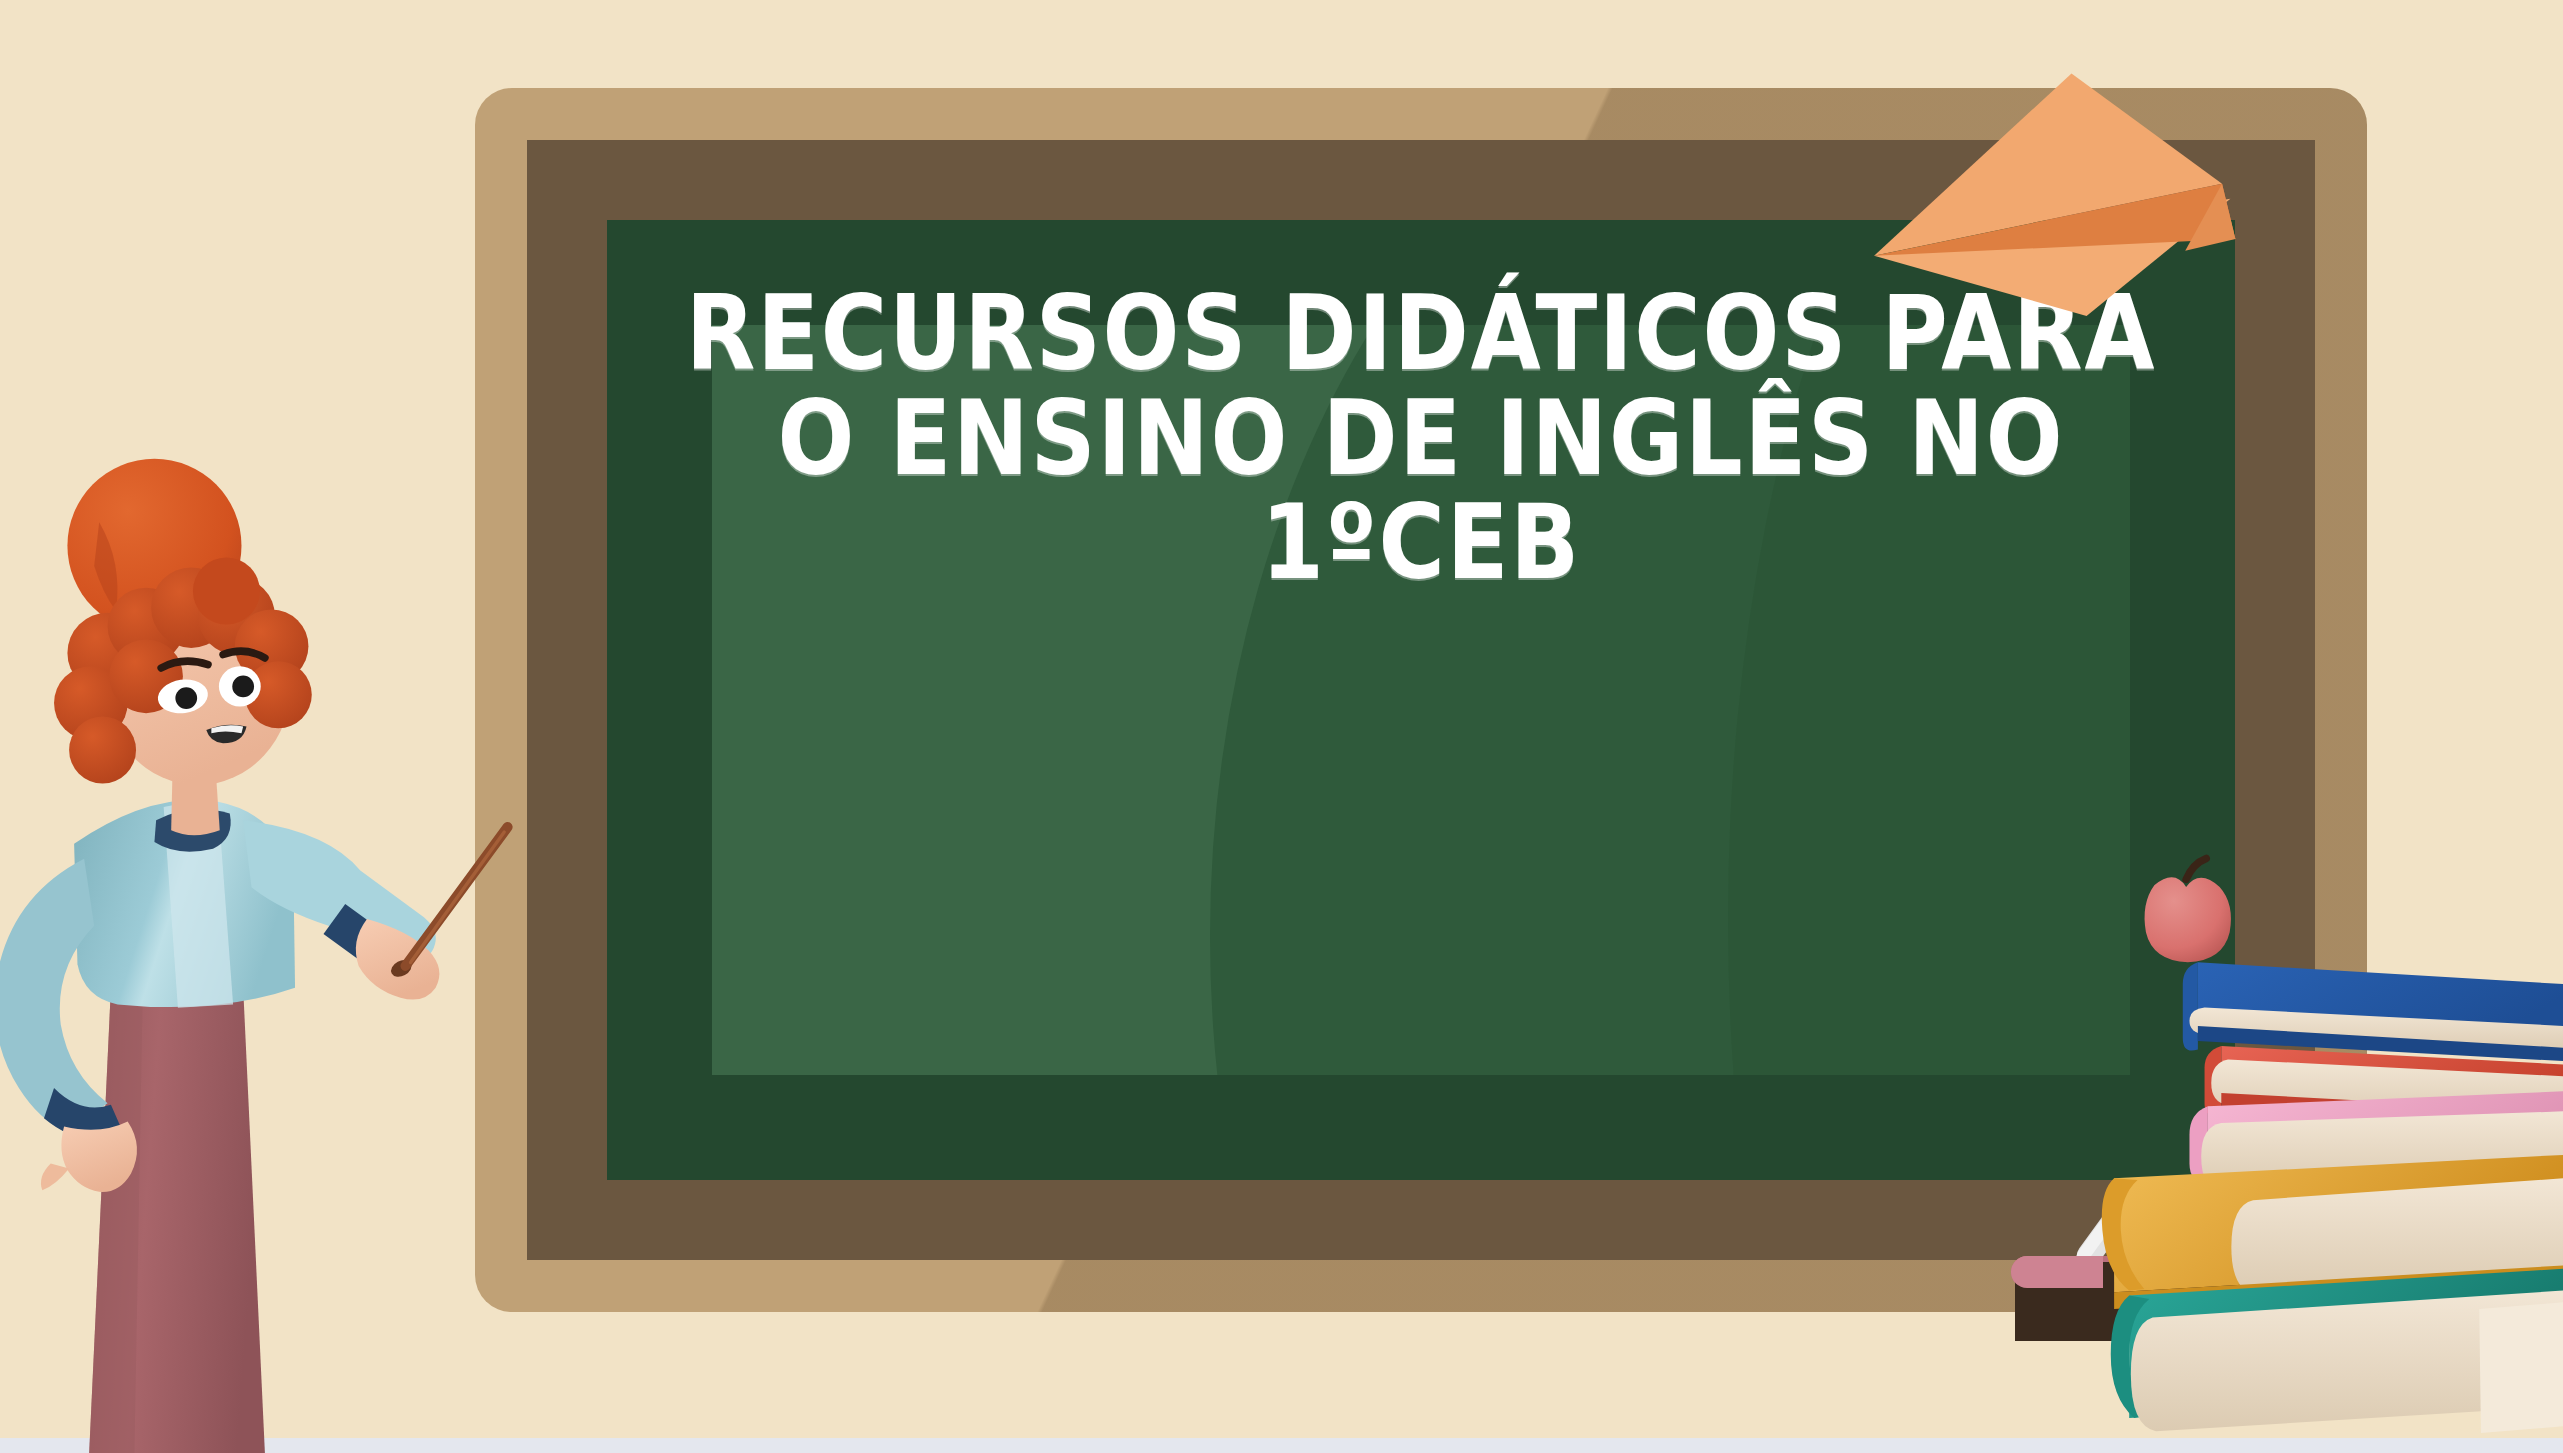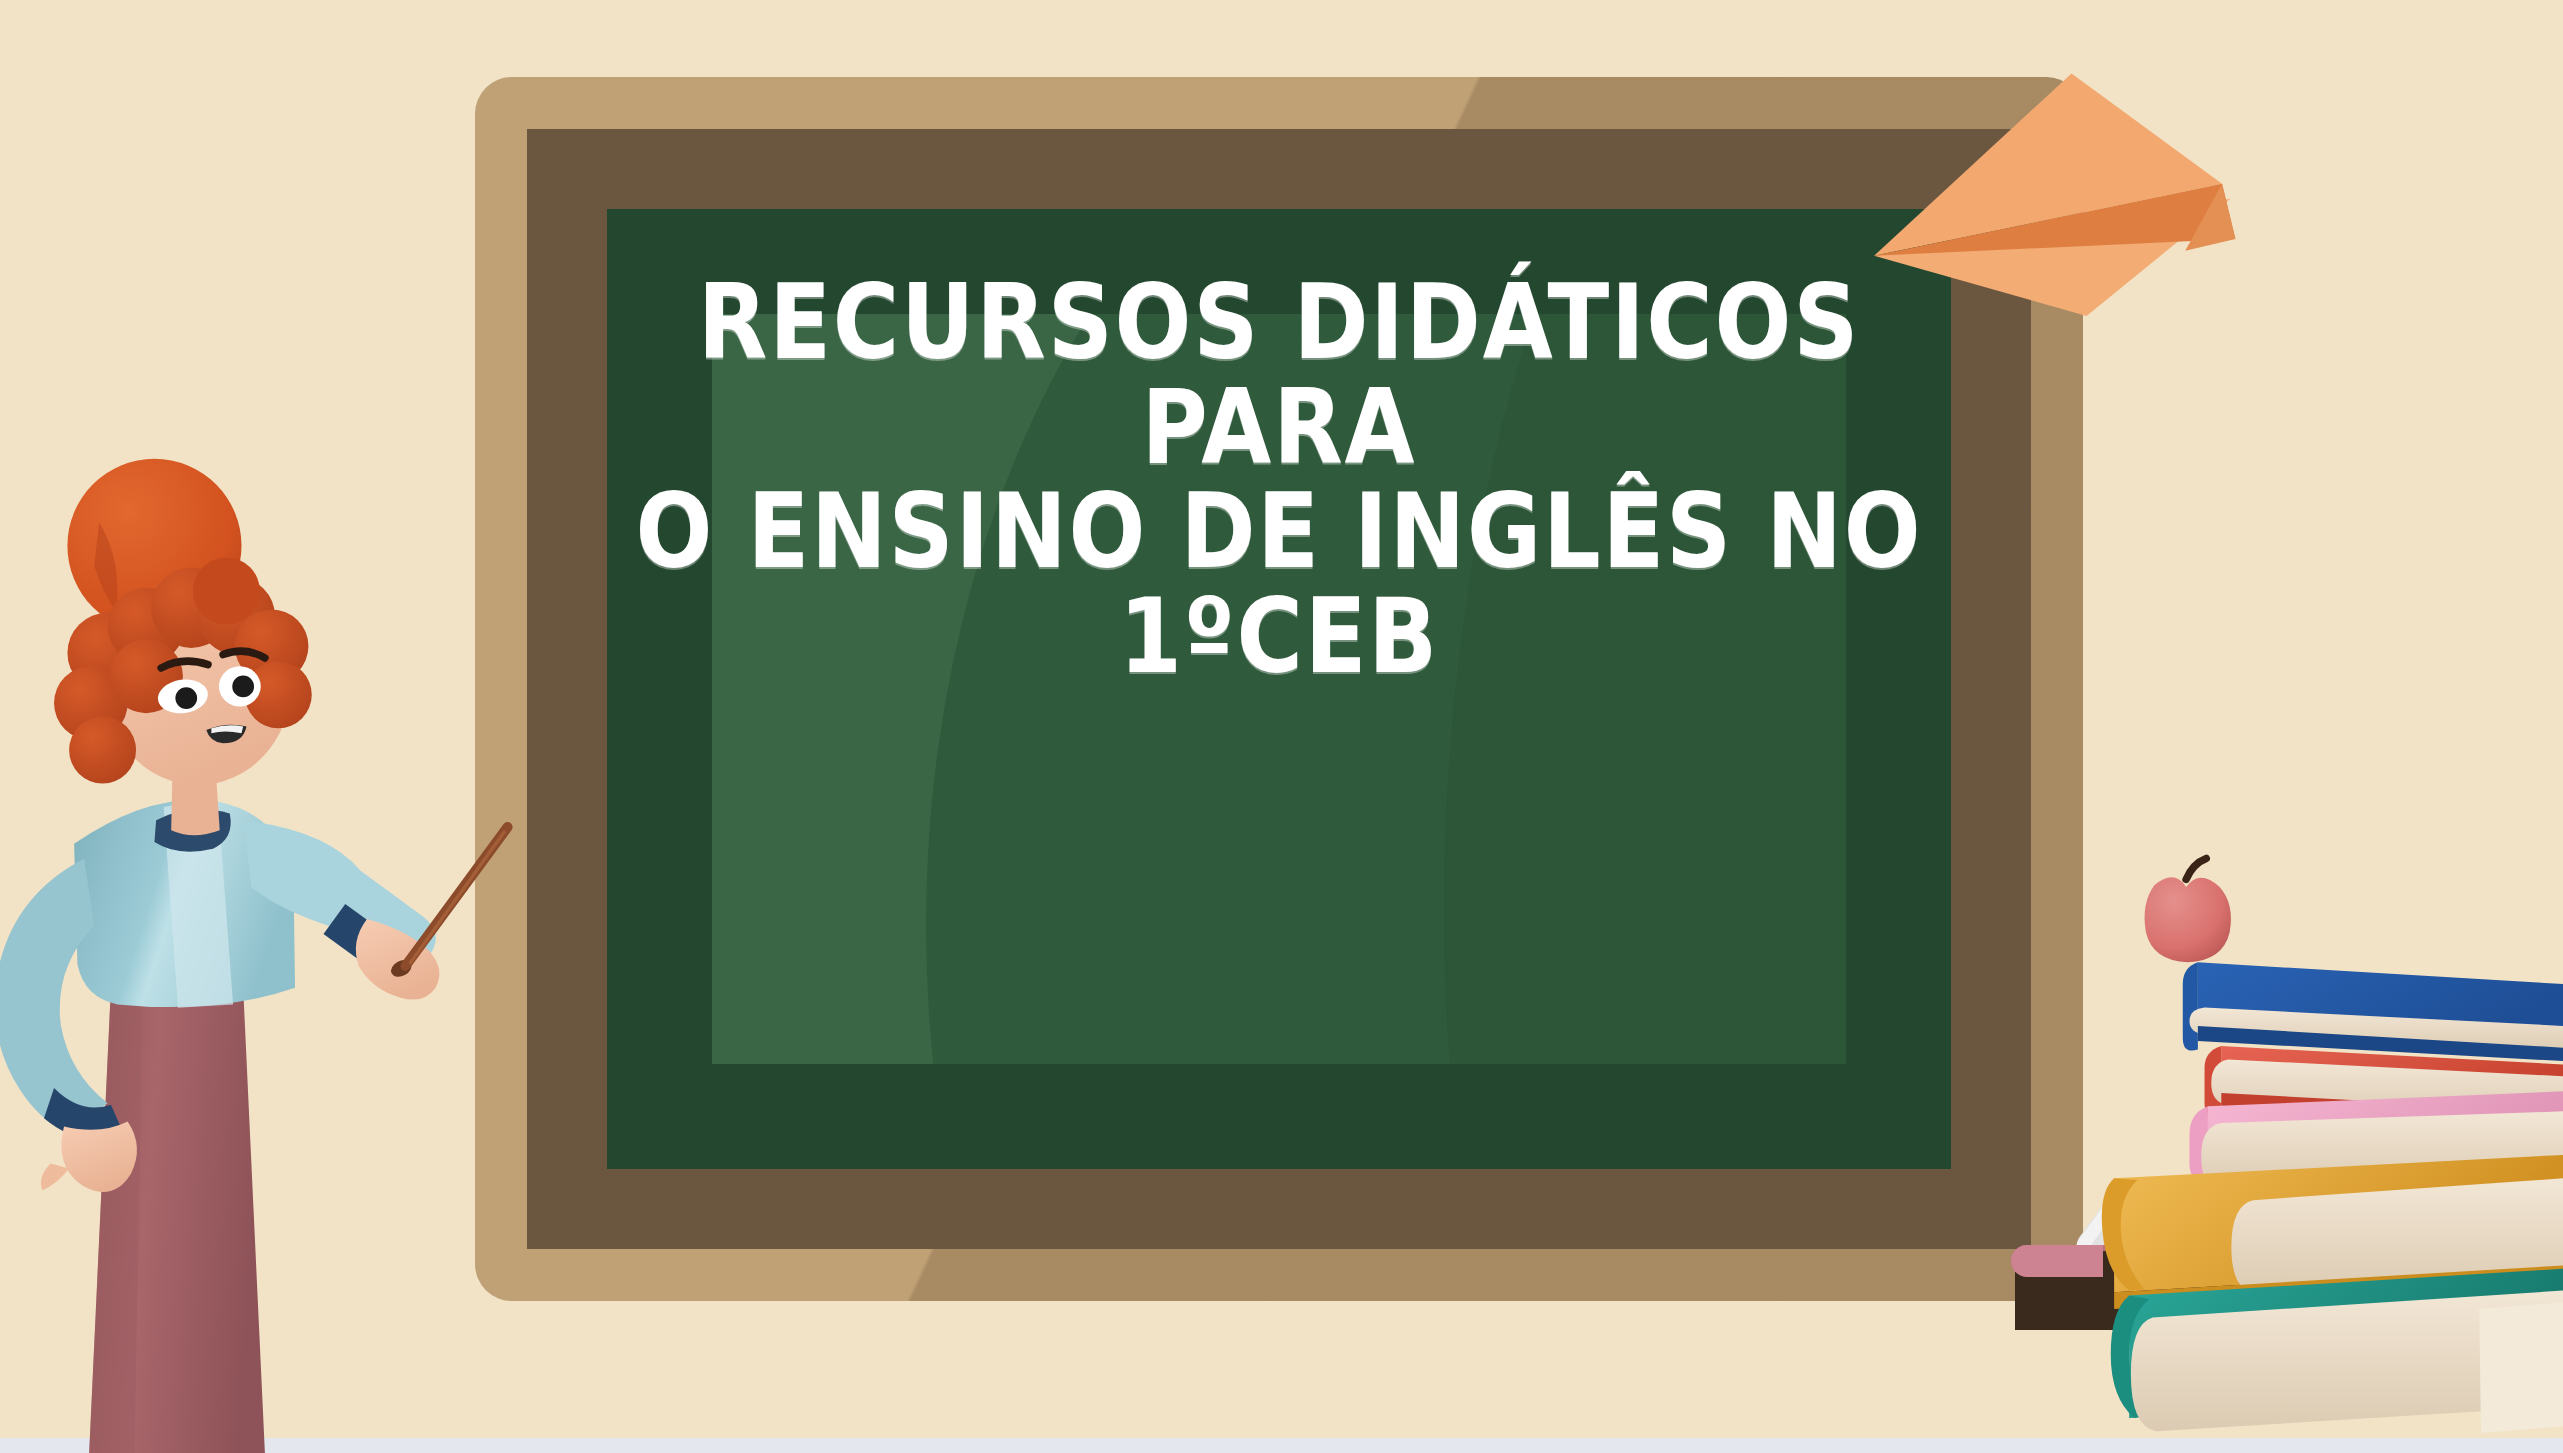--- a/index.html
+++ b/index.html
@@ -19,22 +19,22 @@
   
   .bottom-strip{
     position:absolute; left:0; bottom:0;
     width:2563px; height:15px;
     background:#E4E7EE;
   }
 
   
   .board-wrap{
     position:absolute;
-    left:475px; top:77px;
-    width:1608px; height:1224px;
+    left:475px; top:88px;
+    width:1892px; height:1224px;
   }
   .board-frame{
     position:absolute; inset:0;
     background:#C0A176;
     border-radius:37px;
     overflow:hidden;
   }
   .board-frame-shadow{
     position:absolute; inset:0;
     background:linear-gradient(115deg, rgba(0,0,0,0) 46%, rgba(70,48,22,.20) 46.2%);

